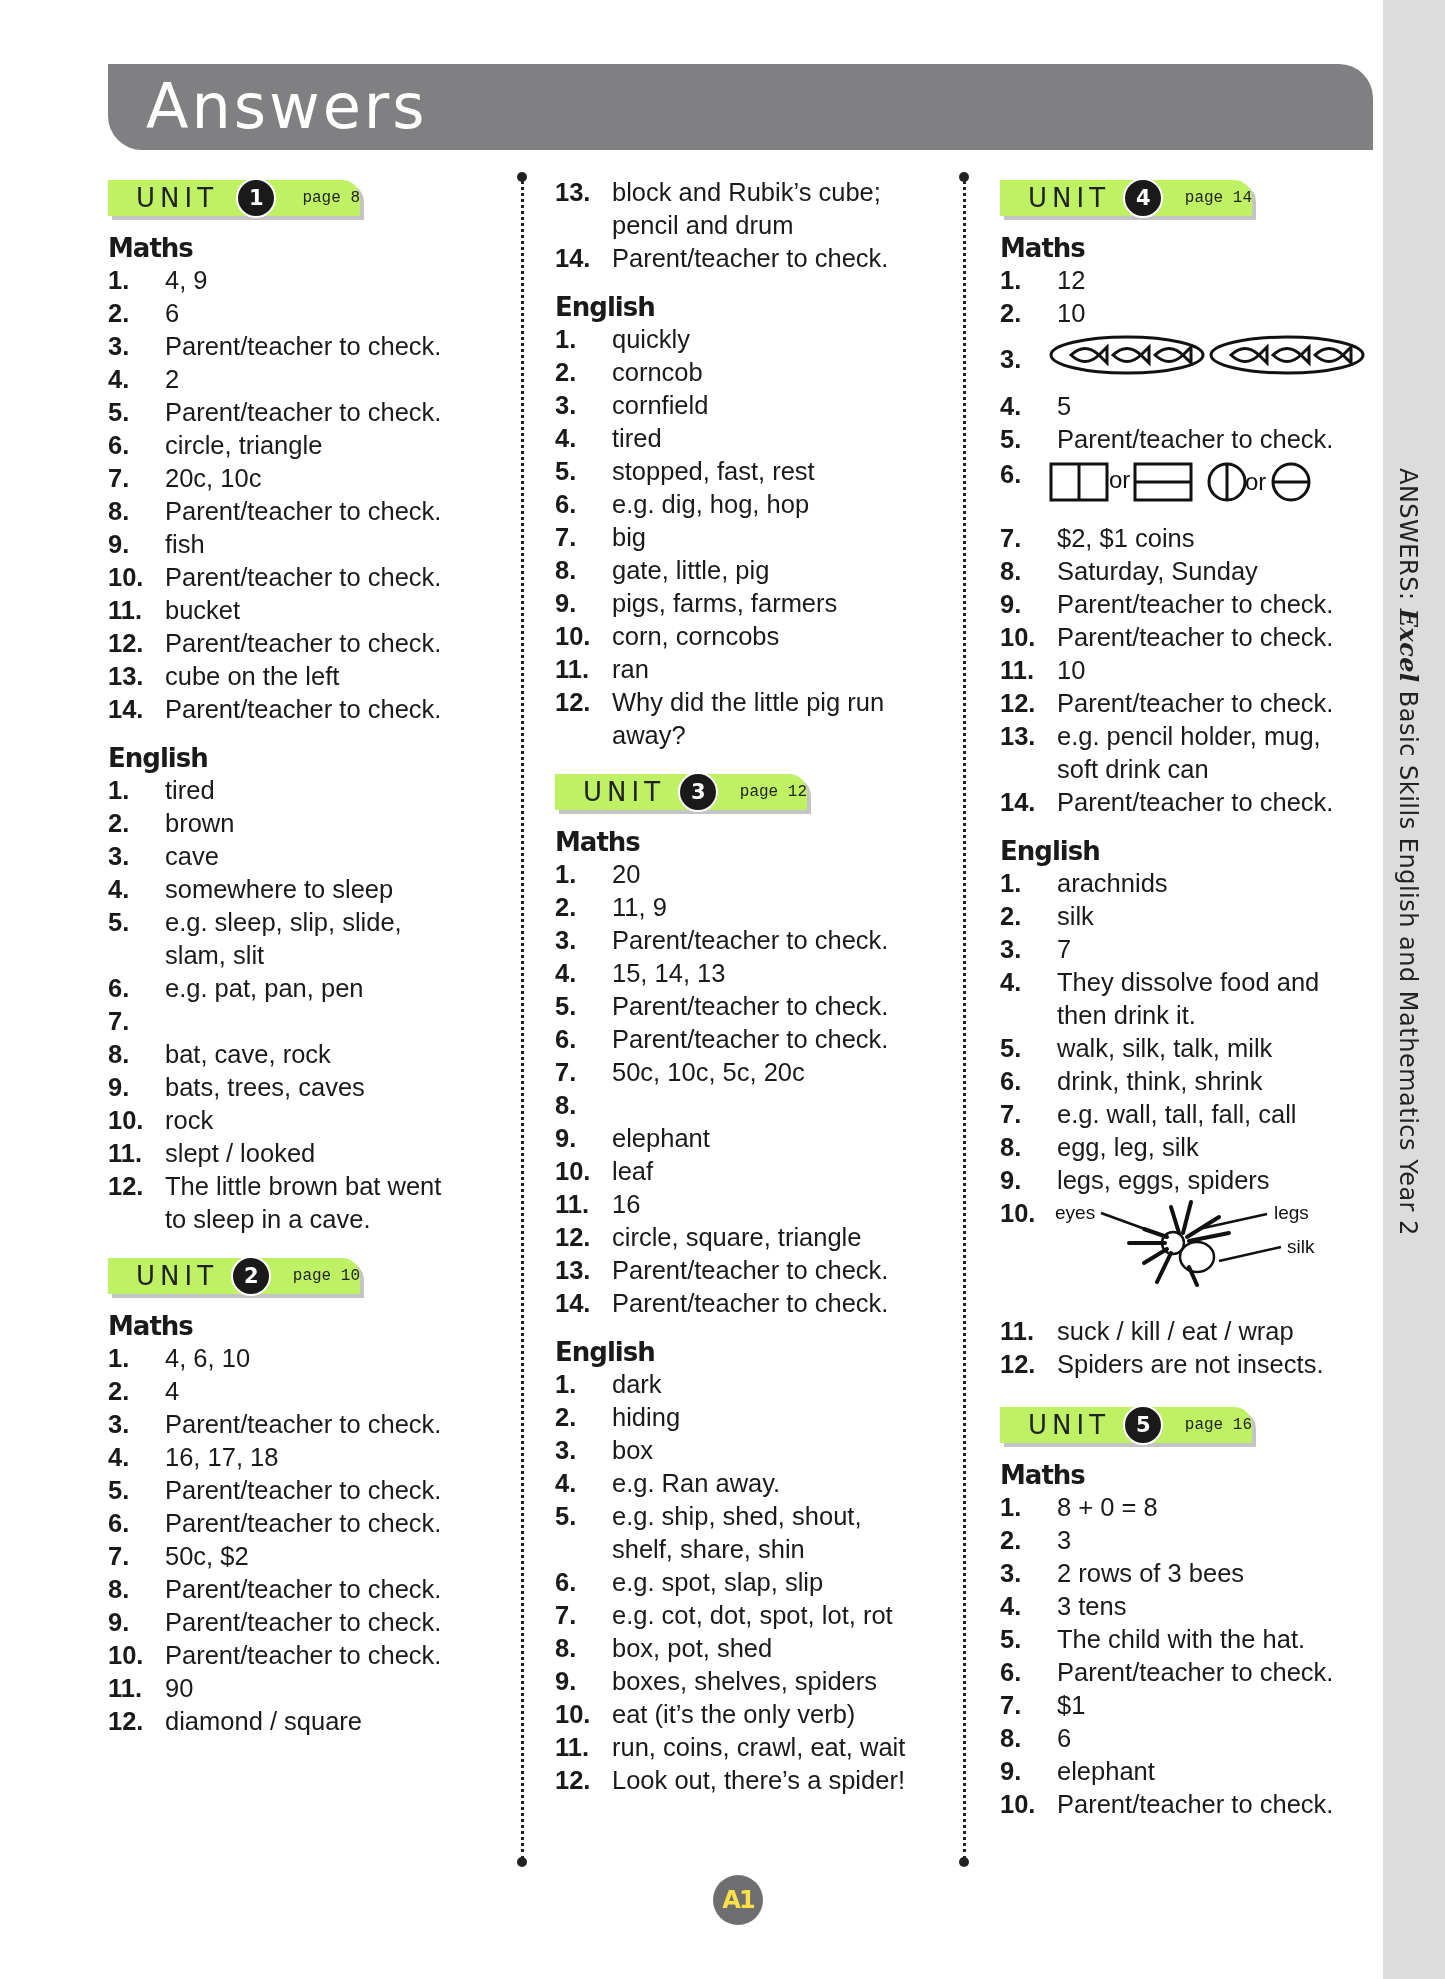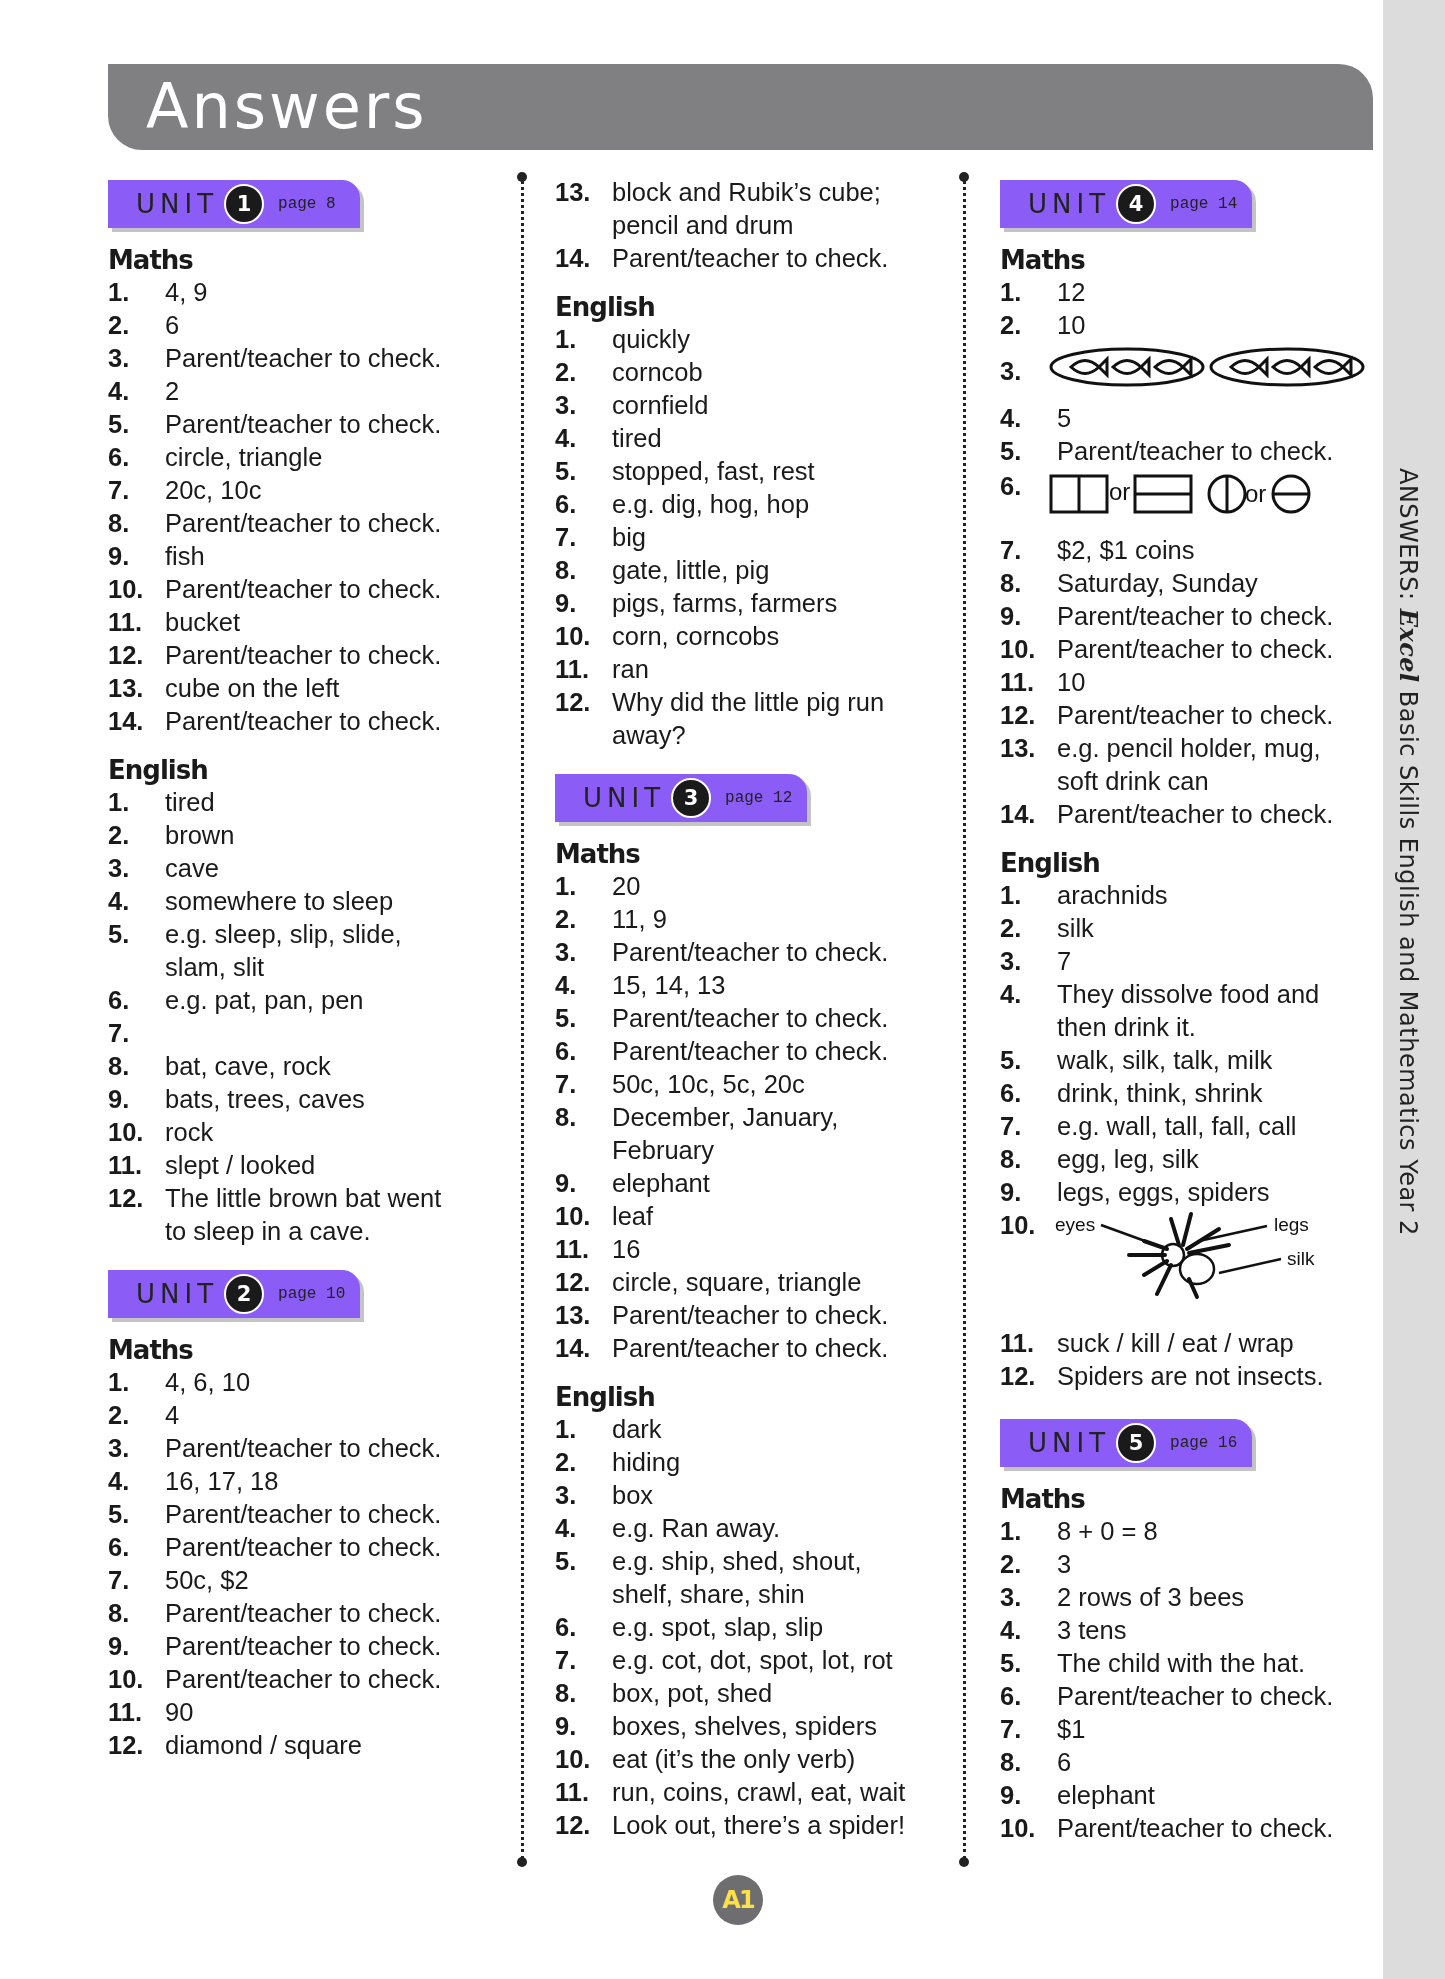--- a/index.html
+++ b/index.html
@@ -9,22 +9,22 @@
             border-radius:0 34px 0 34px; }
   .banner-title { position:absolute; left:38px; top:6px; font-family:"DejaVu Sans", sans-serif; font-weight:normal;
             font-size:62px; letter-spacing:3px; color:#ffffff; }
   .sidebar { position:absolute; left:1383px; top:0; width:62px; height:1979px; background:#dcdcdc; }
   .sidebar-text { position:absolute; left:1394px; top:468px; writing-mode:vertical-rl; white-space:nowrap;
             font-family:"DejaVu Sans", sans-serif; font-size:24px; color:#222; letter-spacing:0.5px; }
   .sidebar-text .brand { font-family:"DejaVu Serif", serif; font-weight:bold; font-style:italic; }
   .sep { position:absolute; width:0; border-left:3px dotted #222; }
   .sep-dot { position:absolute; width:10px; height:10px; border-radius:50%; background:#222; }
   .col { position:absolute; }
-  .pill { position:relative; height:48px; width:252px; background:#8b5cf6; border-radius:0 18px 0 0;
-          box-shadow:4px 4px 0 #c4c4c4; display:flex; align-items:center; margin-bottom:12px; }
+  .pill { position:relative; height:36px; width:252px; background:#bef264; border-radius:0 18px 0 0;
+          box-shadow:4px 4px 0 #c4c4c4; display:flex; align-items:center; margin-bottom:12px;justify-content:space-between; }
   .pill-unit { margin-left:28px; font-family:"DejaVu Sans", sans-serif; font-size:26px; letter-spacing:5px; color:#222; }
   .pill-num { width:36px; height:36px; border-radius:50%; background:#1a1a1a; color:#fff; border:2px solid #fff;
               display:flex; align-items:center; justify-content:center; font-weight:bold; font-size:21px; margin-left:6px;
               font-family:"DejaVu Sans", sans-serif; }
   .pill-page { margin-left:14px; font-family:Liberation Mono, monospace; font-size:16px; color:#222; }
   .sec-head { font-family:"DejaVu Sans", sans-serif; font-weight:bold; font-size:26px; height:32px; line-height:32px;
               letter-spacing:-1px; color:#1a1a1a; margin-top:16px; }
   .item { display:flex; font-size:25.5px; line-height:33px; }
   .num { width:57px; flex:none; font-weight:bold; }
   .txt { flex:1; }
@@ -305,21 +305,20 @@
     <div class="item">
       <span class="num">6.</span>
       <span class="txt"><span>Parent/teacher to check.</span></span>
     </div>
     <div class="item">
       <span class="num">7.</span>
       <span class="txt"><span>50c, 10c, 5c, 20c</span></span>
     </div>
     <div class="item">
       <span class="num">8.</span>
-      <span class="txt"><span>December, January,</span><br><span>February</span></span>
     </div>
     <div class="item">
       <span class="num">9.</span>
       <span class="txt"><span>elephant</span></span>
     </div>
     <div class="item">
       <span class="num">10.</span>
       <span class="txt"><span>leaf</span></span>
     </div>
     <div class="item">

